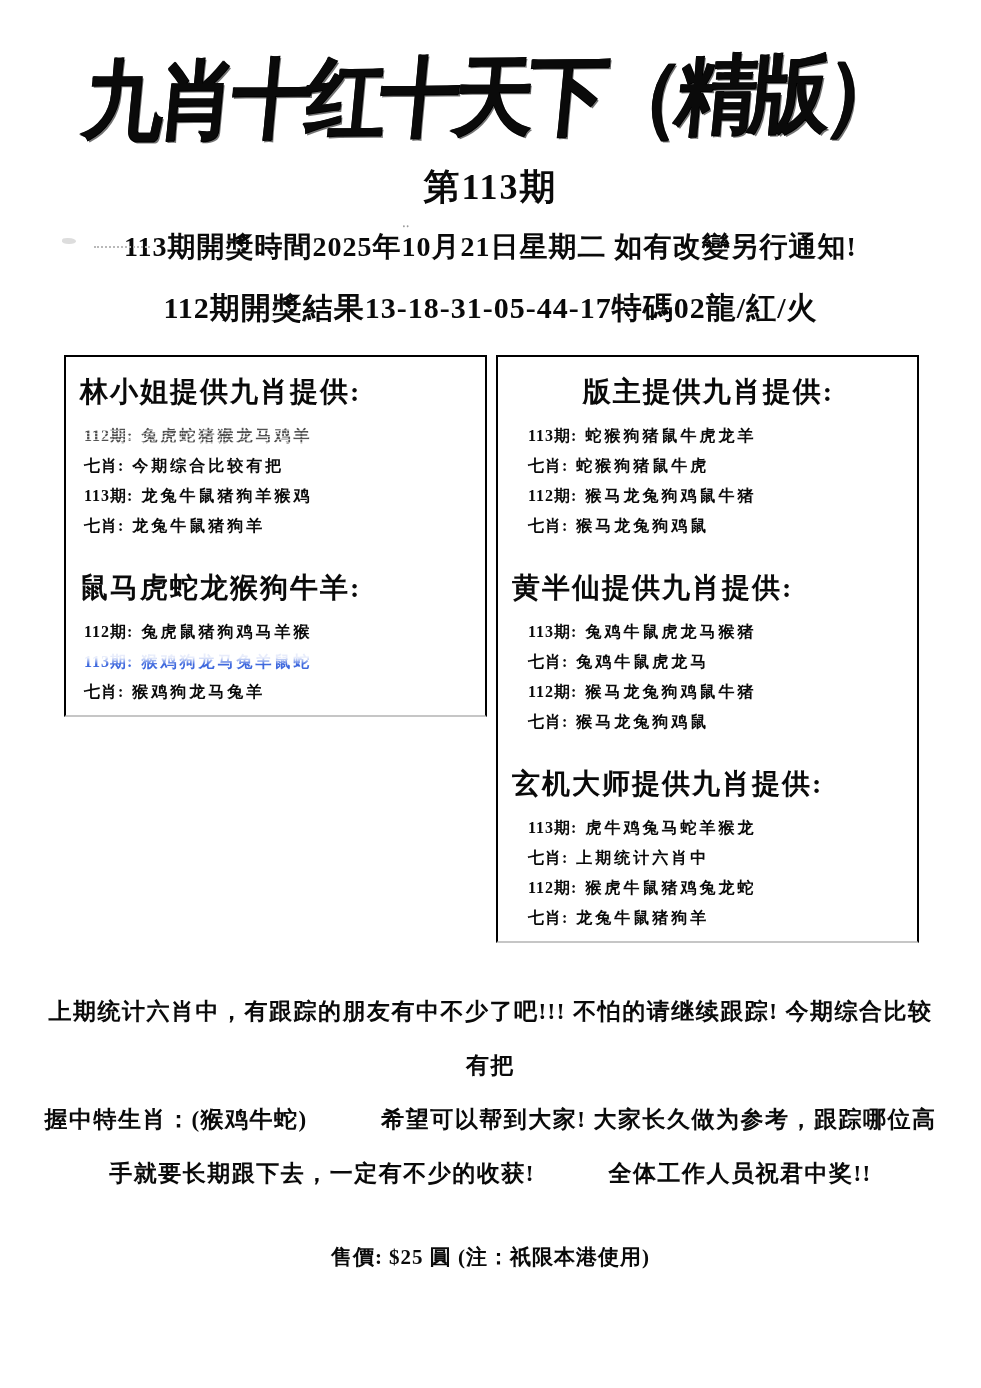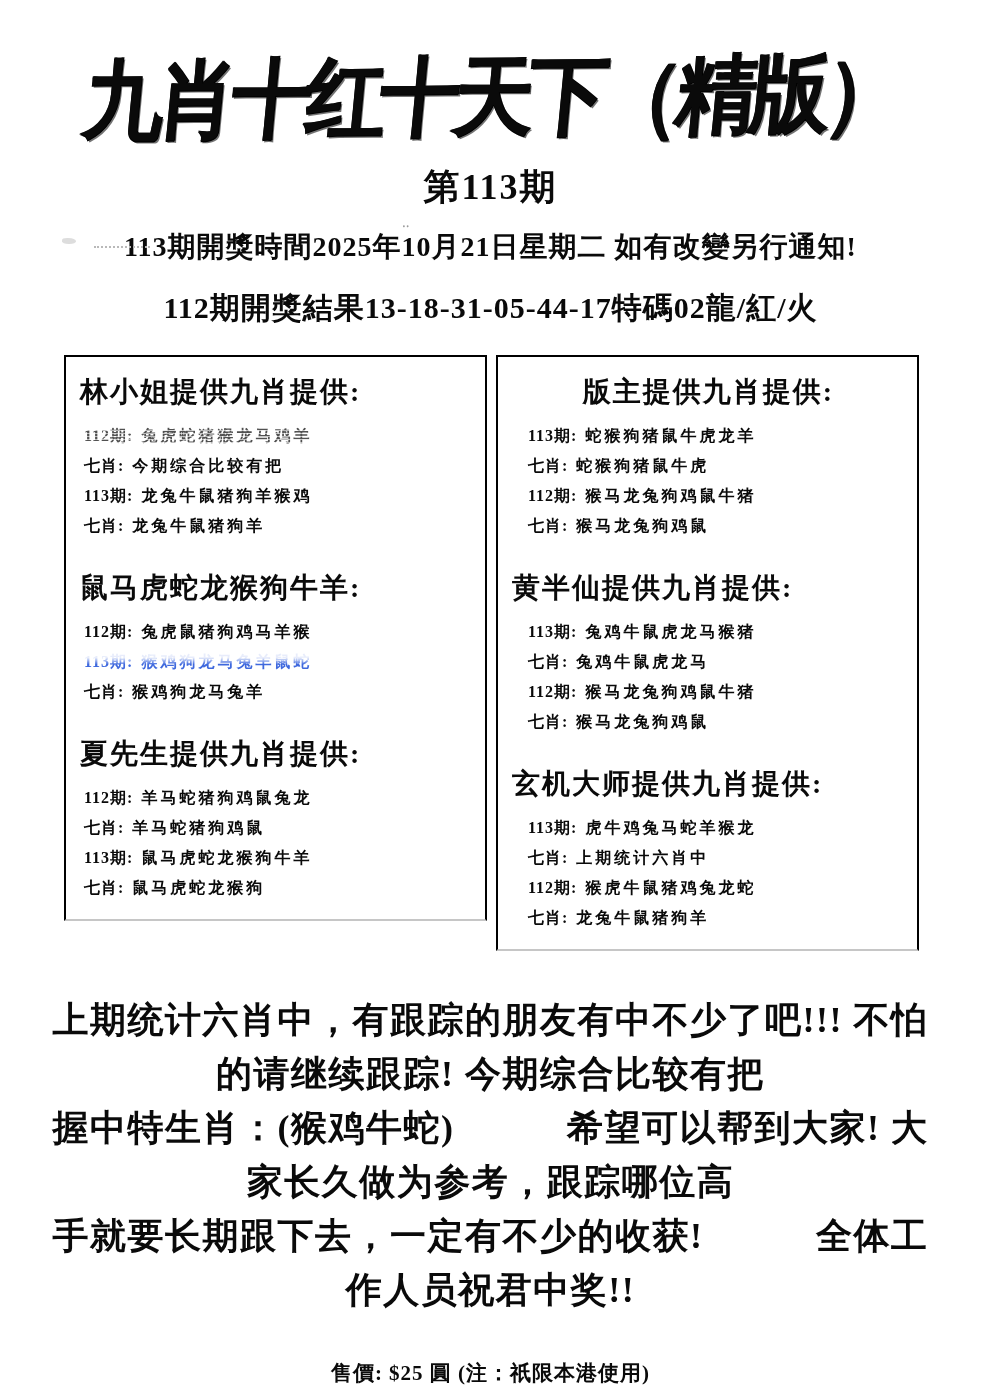--- a/index.html
+++ b/index.html
@@ -25,21 +25,21 @@
   }
   .issue{ text-align:center; font-size:36px; font-weight:bold; margin-top:11px; letter-spacing:2px; position:relative;}
   .notice{ text-align:center; font-size:28px; font-weight:bold; margin-top:16px; letter-spacing:1px;}
   .result{ text-align:center; font-size:30px; font-weight:bold; margin-top:22px; letter-spacing:1px;}
   
   .boxes{ display:flex; align-items:flex-start; gap:9px; margin:26px 62px 0 64px; }
   .box{
     flex:1;
     border:2px solid #000;
     border-bottom:2px solid #c6c6c6;
-    padding:12px 12px 12px 14px;
+    padding:12px 12px 4px 14px;
     background:#fff;
   }
   .section{ margin-bottom:28px; }
   .box .section:last-child{ margin-bottom:4px; }
   .sec-header{ font-size:28px; font-weight:bold; letter-spacing:2px; margin:4px 0 10px; white-space:nowrap;}
   .section.center .sec-header{ text-align:center; }
   .line{ font-size:16px; font-weight:bold; line-height:30px; letter-spacing:1px; white-space:nowrap; }
   .box-right .line{ padding-left:16px; }
   .box-left .line{ padding-left:4px; }
   .line .val{ margin-left:8px; letter-spacing:3px; }
@@ -48,21 +48,21 @@
     -webkit-mask-image:repeating-linear-gradient(0deg,#000 0 2px,rgba(0,0,0,.4) 2px 3px);
             mask-image:repeating-linear-gradient(0deg,#000 0 2px,rgba(0,0,0,.4) 2px 3px);
   }
   .line.clipped{
     color:#1d4ed8; opacity:.85;
     -webkit-mask-image:linear-gradient(to bottom,rgba(0,0,0,.12) 0 36%,#000 58%);
             mask-image:linear-gradient(to bottom,rgba(0,0,0,.12) 0 36%,#000 58%);
   }
   
   .summary{ margin:42px 38px 0; text-align:center; }
-  .s-line{ font-size:36px; font-weight:bold; line-height:54px; letter-spacing:1.5px; white-space:pre-wrap; }
+  .s-line{ font-size:23px; font-weight:bold; line-height:54px; letter-spacing:1.5px; white-space:pre-wrap; }
   
   .price{ text-align:center; margin-top:42px; font-size:21px; font-weight:bold; letter-spacing:1px; }
   
   .artifact-dots{
     position:absolute; left:94px; top:246px; width:56px; height:0;
     border-top:2px dotted #b9b9b9;
   }
   .artifact-ink{
     position:absolute; left:62px; top:238px; width:14px; height:6px;
     background:#cfcfcf; border-radius:40% 60% 50% 50%; opacity:.7;
@@ -95,27 +95,20 @@
           <div class="line"><span class="lbl">七肖:</span><span class="val">今期综合比较有把</span></div>
           <div class="line"><span class="lbl">113期:</span><span class="val">龙兔牛鼠猪狗羊猴鸡</span></div>
           <div class="line"><span class="lbl">七肖:</span><span class="val">龙兔牛鼠猪狗羊</span></div>
         </div>
         <div class="section">
           <div class="sec-header">鼠马虎蛇龙猴狗牛羊:</div>
           <div class="line"><span class="lbl">112期:</span><span class="val">兔虎鼠猪狗鸡马羊猴</span></div>
           <div class="line clipped"><span class="lbl">113期:</span><span class="val">猴鸡狗龙马兔羊鼠蛇</span></div>
           <div class="line"><span class="lbl">七肖:</span><span class="val">猴鸡狗龙马兔羊</span></div>
         </div>
-        <div class="section">
-          <div class="sec-header">夏先生提供九肖提供:</div>
-          <div class="line"><span class="lbl">112期:</span><span class="val">羊马蛇猪狗鸡鼠兔龙</span></div>
-          <div class="line"><span class="lbl">七肖:</span><span class="val">羊马蛇猪狗鸡鼠</span></div>
-          <div class="line"><span class="lbl">113期:</span><span class="val">鼠马虎蛇龙猴狗牛羊</span></div>
-          <div class="line"><span class="lbl">七肖:</span><span class="val">鼠马虎蛇龙猴狗</span></div>
-        </div>
       </div>
     <div class="box box-right" id="col-right">
         <div class="section center">
           <div class="sec-header">版主提供九肖提供:</div>
           <div class="line"><span class="lbl">113期:</span><span class="val">蛇猴狗猪鼠牛虎龙羊</span></div>
           <div class="line"><span class="lbl">七肖:</span><span class="val">蛇猴狗猪鼠牛虎</span></div>
           <div class="line"><span class="lbl">112期:</span><span class="val">猴马龙兔狗鸡鼠牛猪</span></div>
           <div class="line"><span class="lbl">七肖:</span><span class="val">猴马龙兔狗鸡鼠</span></div>
         </div>
         <div class="section">

